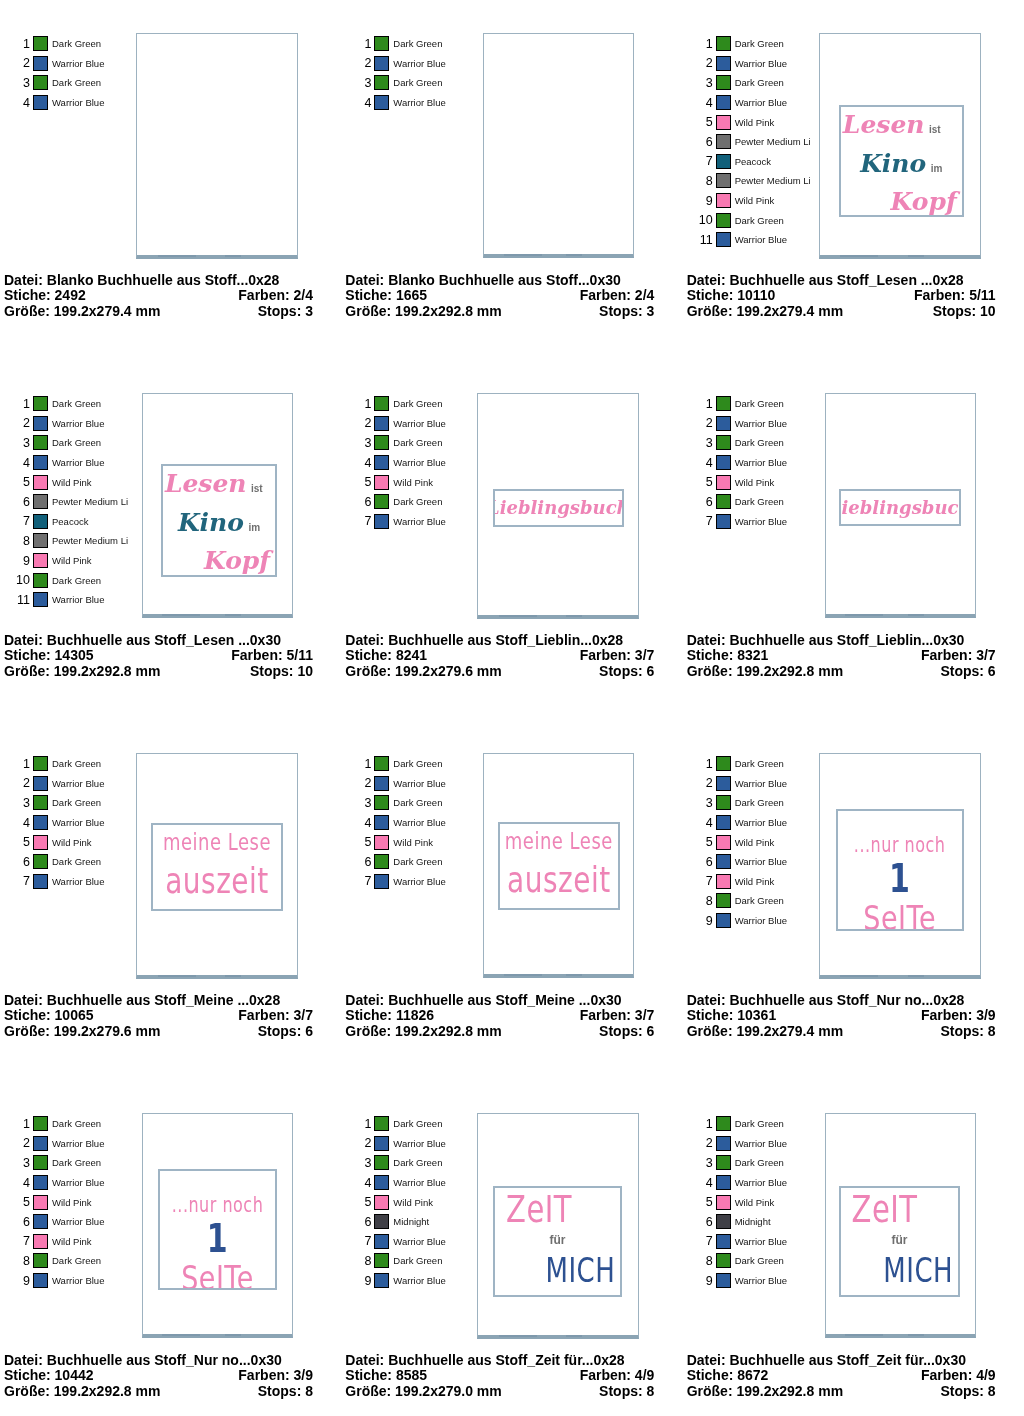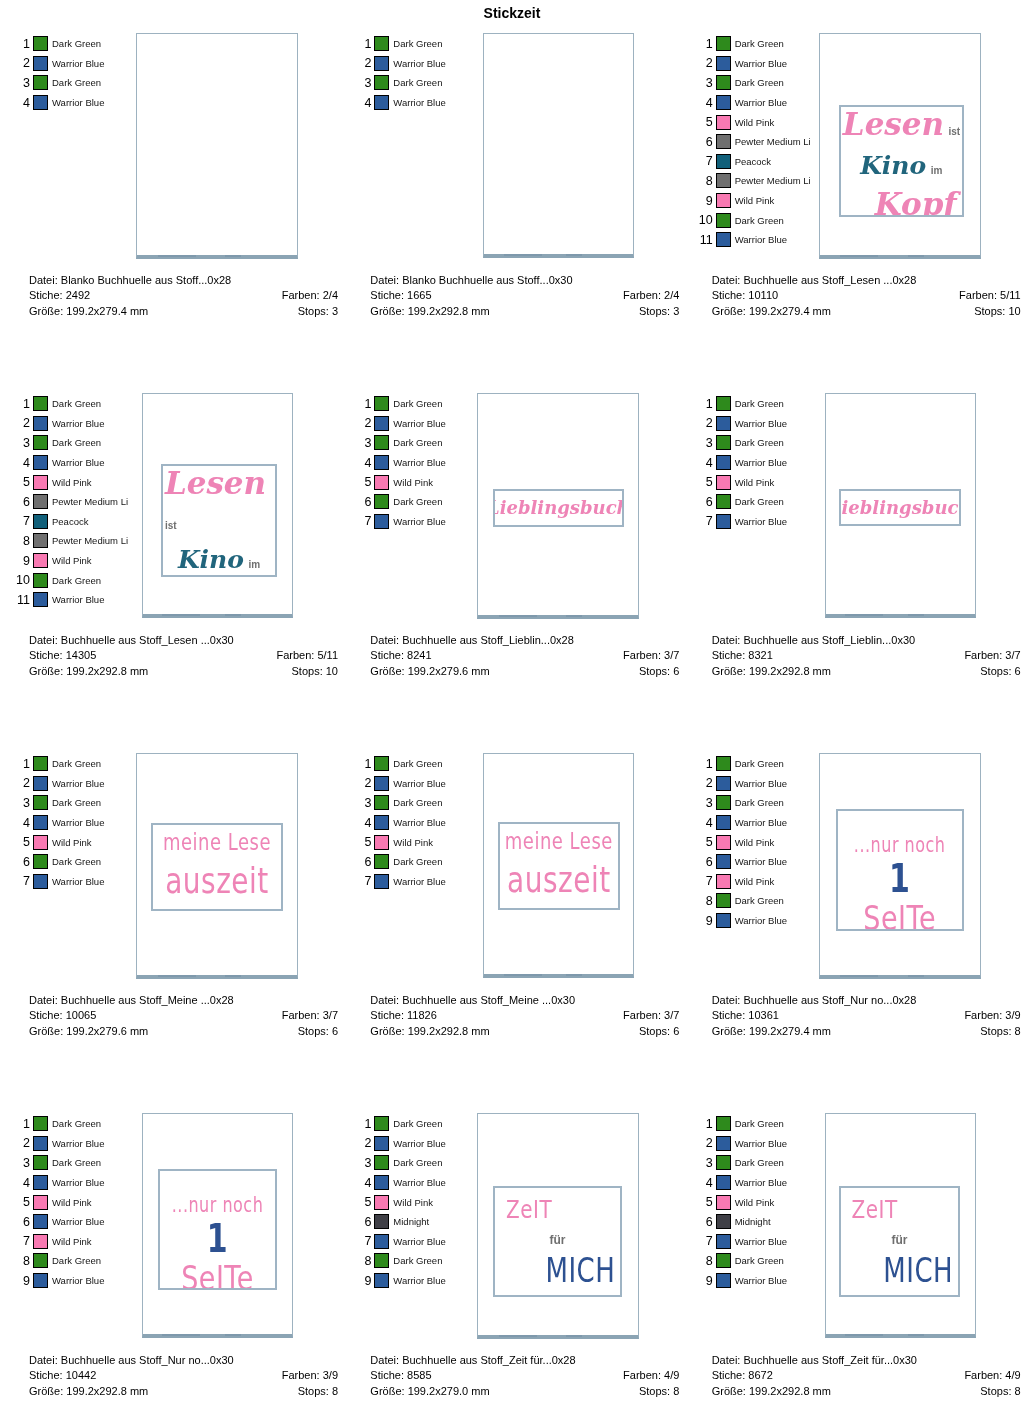--- a/index.html
+++ b/index.html
@@ -31,41 +31,40 @@
   .inner.auszeit{left:9%;right:9%;top:31%;bottom:29%;text-align:center;}
   .inner.seite{left:10%;right:10%;top:25%;bottom:20%;text-align:center;}
   .inner.zeit{left:9%;right:10%;top:32.5%;bottom:17%;}
   .script{font-family:"DejaVu Serif",serif;font-style:italic;font-weight:bold;}
   .hand{display:inline-block;transform:scaleY(1.28);transform-origin:center;
         font-family:"DejaVu Sans",sans-serif;letter-spacing:0.5px;}
   .smallword{font-size:10px;font-weight:bold;color:var(--graytxt);font-family:"Liberation Sans",sans-serif;font-style:normal;}
   .l-row1{line-height:35px;padding-left:2px;}
   .l-row2{line-height:34px;text-align:center;}
   .l-row3{line-height:32px;text-align:right;padding-right:5px;}
-  .l-big{font-size:31px;color:var(--pink);font-style:italic;}
+  .l-big{font-size:25px;color:var(--pink);font-style:italic;}
   .l-teal{font-size:25px;color:var(--teal);}
   .lb-word{font-size:18px;color:var(--pink);}
   .a-l1{font-size:18px;color:var(--pink);line-height:34px;}
   .a-l2{font-size:28px;color:var(--pink);line-height:44px;}
   .s-l1{font-size:16px;color:var(--pink);line-height:30px;margin-top:20px;}
   .s-l2{font-size:30px;color:var(--navy);line-height:36px;font-weight:bold;}
   .s-l3{font-size:27px;color:var(--pink);line-height:42px;}
-  .z-l1{font-size:20px;color:var(--pink);line-height:42px;text-align:left;padding-left:9%;}
+  .z-l1{font-size:29px;color:var(--pink);line-height:42px;text-align:left;padding-left:9%;}
   .z-l2{font-size:12px;font-weight:bold;color:var(--graytxt);line-height:20px;text-align:center;}
   .z-l3{font-size:26px;color:var(--navy);line-height:40px;text-align:right;padding-right:4%;}
   
-  .info{position:absolute;top:240px;left:29px;width:309px;font-weight:normal;
-        font-size:11px;line-height:15.4px;white-space:nowrap;}
+  .info{position:absolute;top:240px;left:4px;width:309px;font-weight:bold;
+        font-size:14px;line-height:15.4px;white-space:nowrap;}
   .info-row{display:flex;justify-content:space-between;}
 </style>
 </head>
 <body>
 
 <div class="page">
-  <div class="title">Stickzeit</div>
   <div class="grid">
       <div class="cell">
         <div class="threads">
           <div class="thread">
             <span class="t-num">1</span>
             <span class="t-swatch" style="background: rgb(46, 138, 28);"></span>
             <span class="t-label">Dark Green</span>
           </div>
           <div class="thread">
             <span class="t-num">2</span>

